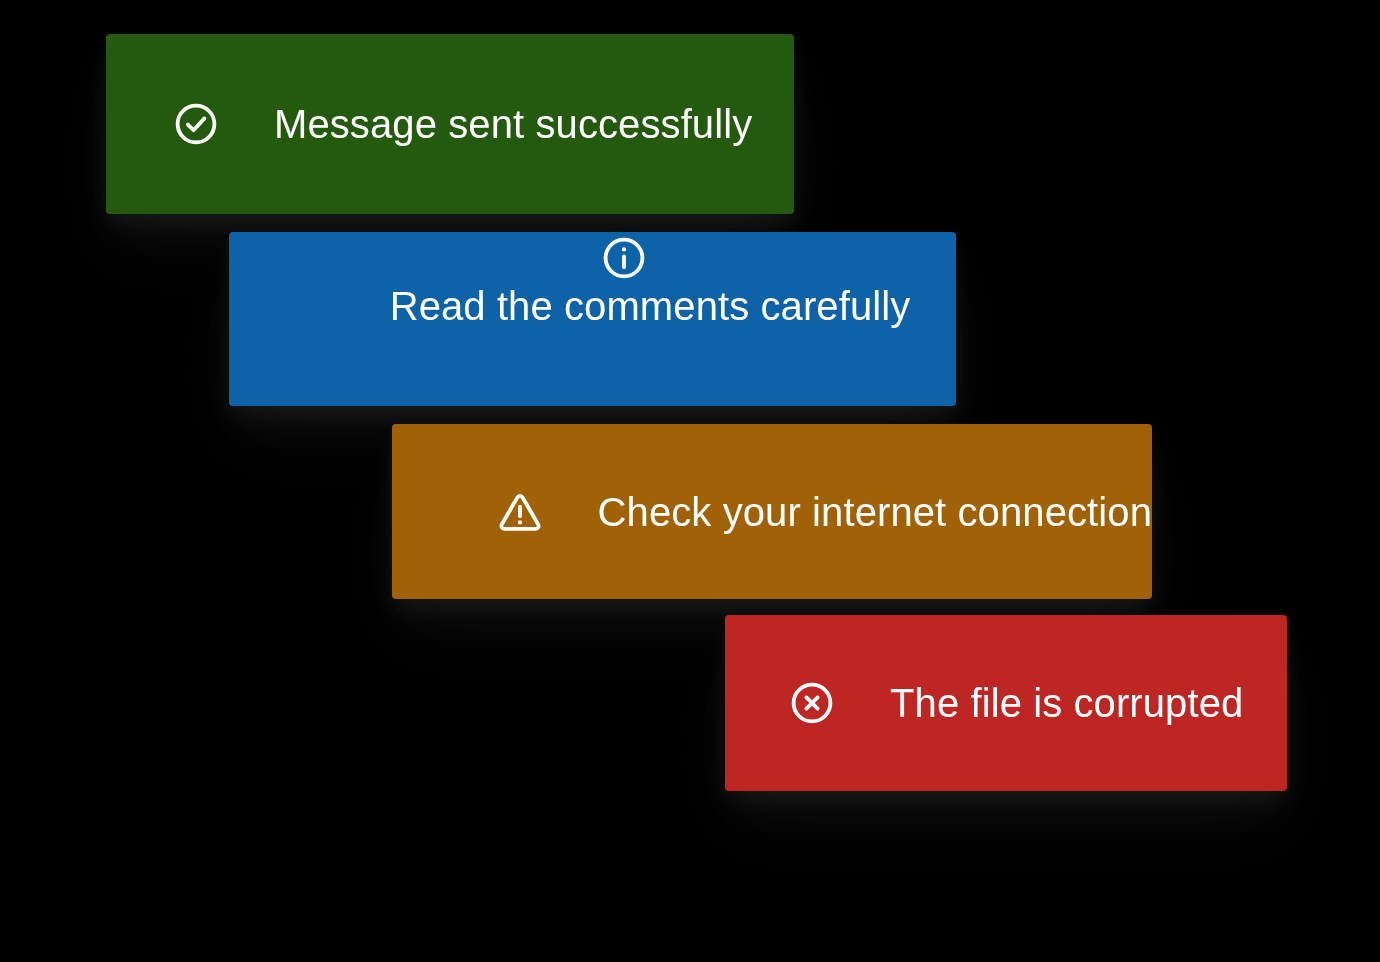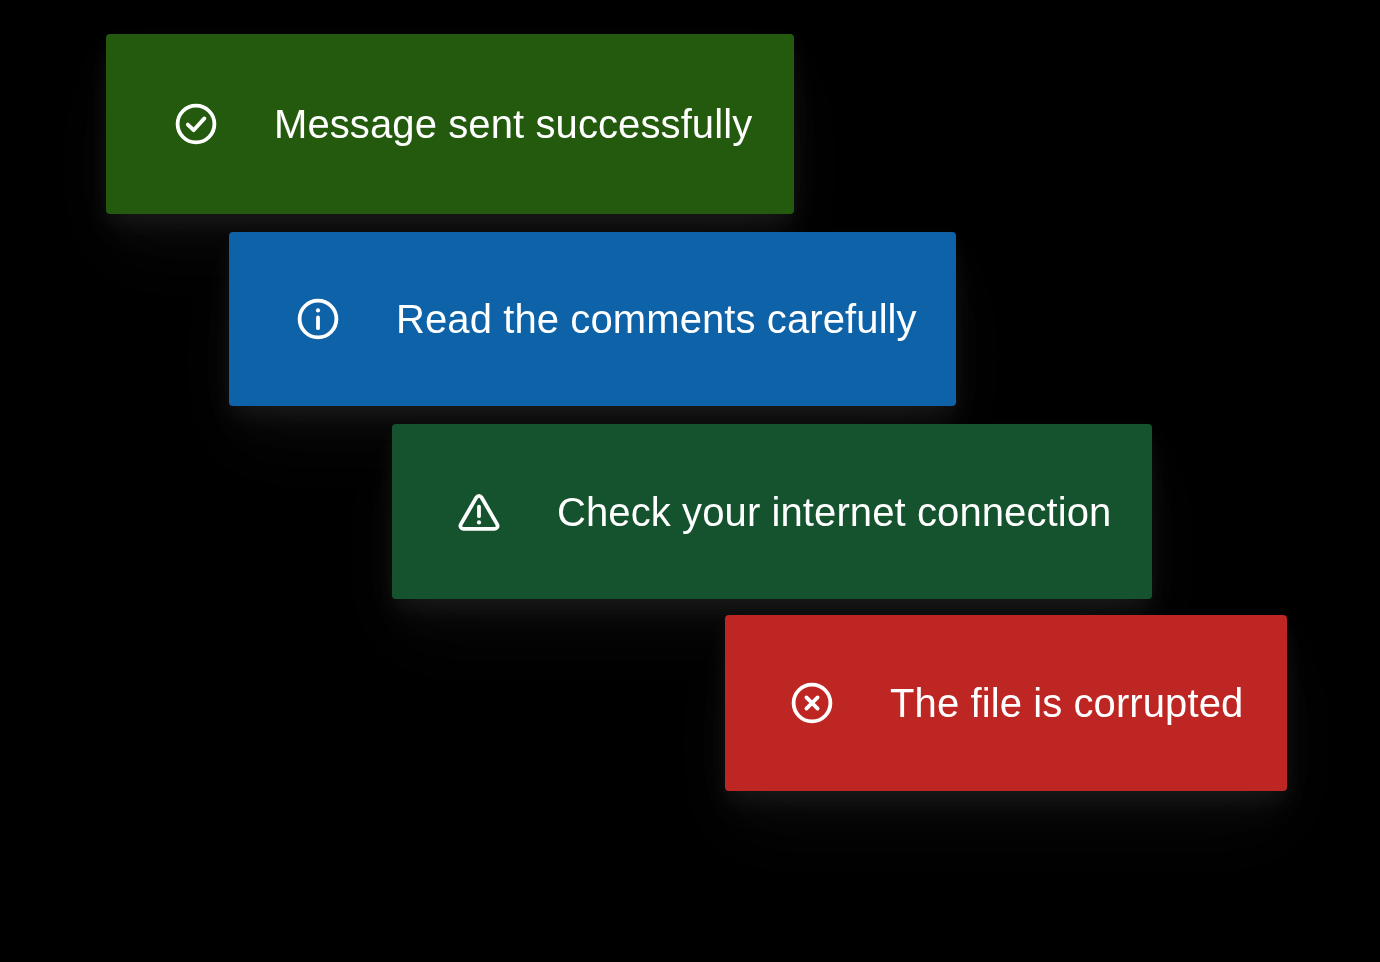--- a/index.html
+++ b/index.html
@@ -96,32 +96,32 @@
   <div class="toast toast-success" style="background-color: rgb(36, 90, 14); color: rgb(255, 255, 255);">
     <span class="toast-icon">
       <svg viewBox="0 0 24 24" fill="none" stroke="#FFFFFF" stroke-width="1.9" stroke-linecap="round" stroke-linejoin="round" aria-hidden="true">
         <circle cx="12" cy="12" r="9.2"></circle>
         <path d="M7.9 12.3 L10.8 15.1 L16.2 9.2"></path>
       </svg>
     </span>
     <span class="toast-message">Message sent successfully</span>
   </div>
 
-  <div class="toast toast-info" style="background-color: rgb(14, 98, 168); color: rgb(255, 255, 255);">
+  <div class="toast toast-info" style="background-color: rgb(14, 98, 168); color: rgb(255, 255, 255); flex-direction: column;">
     <span class="toast-icon">
       <svg viewBox="0 0 24 24" fill="none" stroke="#FFFFFF" stroke-width="1.9" stroke-linecap="round" stroke-linejoin="round" aria-hidden="true">
         <circle cx="12" cy="12" r="9.2"></circle>
         <path d="M12 11.2 V16.6"></path>
         <circle cx="12" cy="7.7" r="1.05" fill="#FFFFFF" stroke="none"></circle>
       </svg>
     </span>
     <span class="toast-message">Read the comments carefully</span>
   </div>
 
-  <div class="toast toast-warning" style="background-color: #14532d; color: rgb(255, 255, 255);">
+  <div class="toast toast-warning" style="background-color: #a16207; color: rgb(255, 255, 255); justify-content: flex-end;">
     <span class="toast-icon">
       <svg viewBox="0 0 24 24" fill="none" stroke="#FFFFFF" stroke-width="1.9" stroke-linecap="round" stroke-linejoin="round" aria-hidden="true">
         <path d="M12 3.9 C12.55 3.9 13.0 4.2 13.3 4.7 L21.1 18.2
                  C21.65 19.2 20.95 20.4 19.8 20.4 L4.2 20.4
                  C3.05 20.4 2.35 19.2 2.9 18.2 L10.7 4.7
                  C11.0 4.2 11.45 3.9 12 3.9 Z"></path>
         <path d="M12 9.3 V14.1"></path>
         <circle cx="12" cy="17.2" r="1.05" fill="#FFFFFF" stroke="none"></circle>
       </svg>
     </span>

